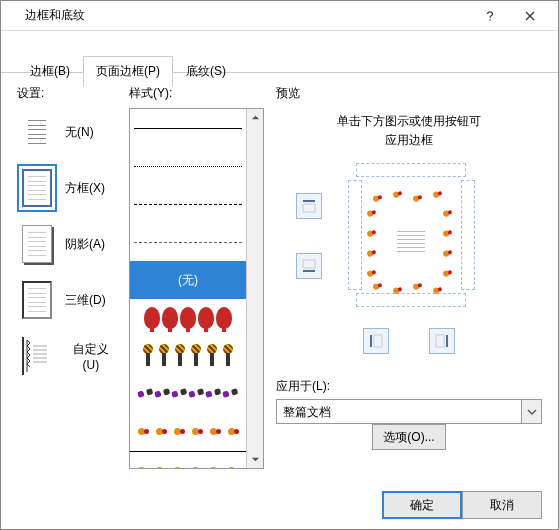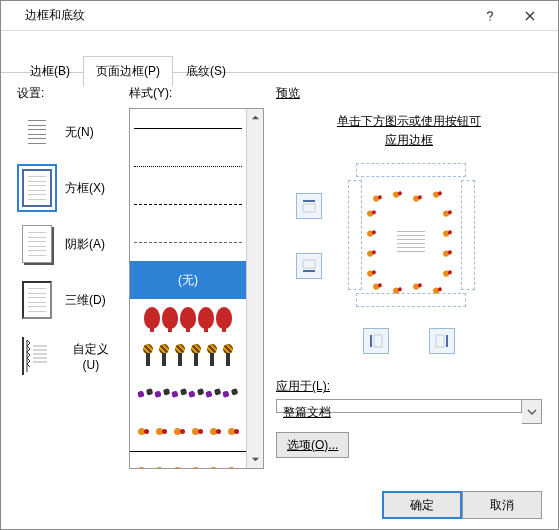--- a/index.html
+++ b/index.html
@@ -9,21 +9,21 @@
   .titlebar .title { flex: 1; margin-left: 16px; }
   .titlebar .help, .titlebar .close { width: 40px; height: 28px; display: flex; align-items: center; justify-content: center; }
   .titlebar .help svg, .titlebar .close svg { width: 12px; height: 12px; }
   .tabs { display: flex; padding: 10px 16px 0 16px; border-bottom: 1px solid #ccc; }
   .tab { padding: 6px 12px; border: 1px solid transparent; cursor: pointer; position: relative; top: 15px; }
   .tab.active { border: 1px solid #ccc; border-bottom: 1px solid #fff; background: #fff; }
   .body { display: flex; padding: 12px 16px 4px 16px; gap: 12px; height: 400px; }
   .col { display: flex; flex-direction: column; }
   .col.settings { width: 100px; }
   .col.styleblock { width: 135px; justify-content: center; }
-  .col.preview { flex: 1; position:relative;text-decoration:underline; }
+  .col.preview { flex: 1; position:relative; }
   .sectionlabel { margin-bottom: 6px; }
   .setting-item { display: flex; align-items: center; gap: 8px; height: 48px; margin-bottom: 8px; cursor:pointer;text-align:center; }
   .setting-icon { width: 40px; height: 48px; display: flex; align-items: center; justify-content: center; border: 1px solid transparent; padding:2px; }
   .setting-item.selected .setting-icon { border: 2px solid #2e83d6; }
   .page-thumb { width: 30px; height: 38px; border: 1px solid #999; position: relative; display:flex; align-items:center; justify-content:center; }
   .page-thumb.noborder { border-color: transparent; }
   .inner-lines { width: 18px; height: 24px; display:flex; flex-direction:column; justify-content:space-between; }
   .inner-lines span { height:1px; background:#888; display:block; }
   .inner-lines.light span { background:#ccc; }
   .style-list-wrap { border: 1px solid #999; flex:1; display:flex; position:relative; overflow:hidden; }
@@ -39,23 +39,23 @@
   .edgebtn { width:26px; height:26px; border:1px solid #99b8dd; background:#eef4fb; display:flex; align-items:center; justify-content:center; cursor:pointer; }
   .edgebtn.small { position:absolute; }
   .doc-preview { position:absolute; left:85px; top:35px; width:80px; height:100px; }
   .doc-page { position:absolute; left:22px; top:25px; width:36px; height:46px; display:flex; flex-direction:column; justify-content:center; gap:3px; padding:4px; }
   .doc-page span { height:1px; background:#bbb; display:block; }
   .candy { position:absolute; width:14px; height:10px; transform:rotate(-20deg); }
   .candy::before { content:""; position:absolute; left:2px; top:2px; width:6px; height:6px; background:#e88b1a; border-radius:50%; }
   .candy::after { content:""; position:absolute; left:7px; top:3px; width:4px; height:4px; background:#c01818; border-radius:50%; }
   .applyto { margin-top: 12px; }
   .select { display:flex; margin-top:4px; }
-  .select .val { flex:1; border:1px solid #999; padding:4px 6px; height:14px; }
+  .select .val { flex:1; border:1px solid #999; padding:4px 6px; height:25px; }
   .select .arrow { width:20px; height:25px; border:1px solid #999; border-left:none; display:flex; align-items:center; justify-content:center; background:#eee; }
-  .optrow { display:flex; justify-content:flex-start; margin-top:8px; }
+  .optrow { display:flex; justify-content:center; margin-top:0; }
   .btn { min-width: 72px; height: 26px; border:1px solid #999; background:#e8e8e8; display:flex; align-items:center; justify-content:center; cursor:pointer; padding:0 10px; }
   .footer { position:absolute; bottom:10px; right:16px; display:flex; gap: 0; }
   .footer .btn { width: 80px; height: 28px; }
   .footer .btn.primary { border:2px solid #2e83d6; background:#e8e8e8; }
   .line-sample { width:100%; height:0; border-top:1px solid #000; }
   .line-ddd { border-top:1px dashed #666; }
   .art-row { display:flex; gap:2px; justify-content:center; }
   .art-balloon { width:16px; height:22px; background: #c62828; border-radius: 50% 50% 45% 45%; position:relative; }
   .art-balloon::after{content:"";position:absolute;bottom:-3px;left:6px;width:4px;height:4px;background:#c62828;}
   .art-rattle { width:14px; height:24px; position:relative; }

